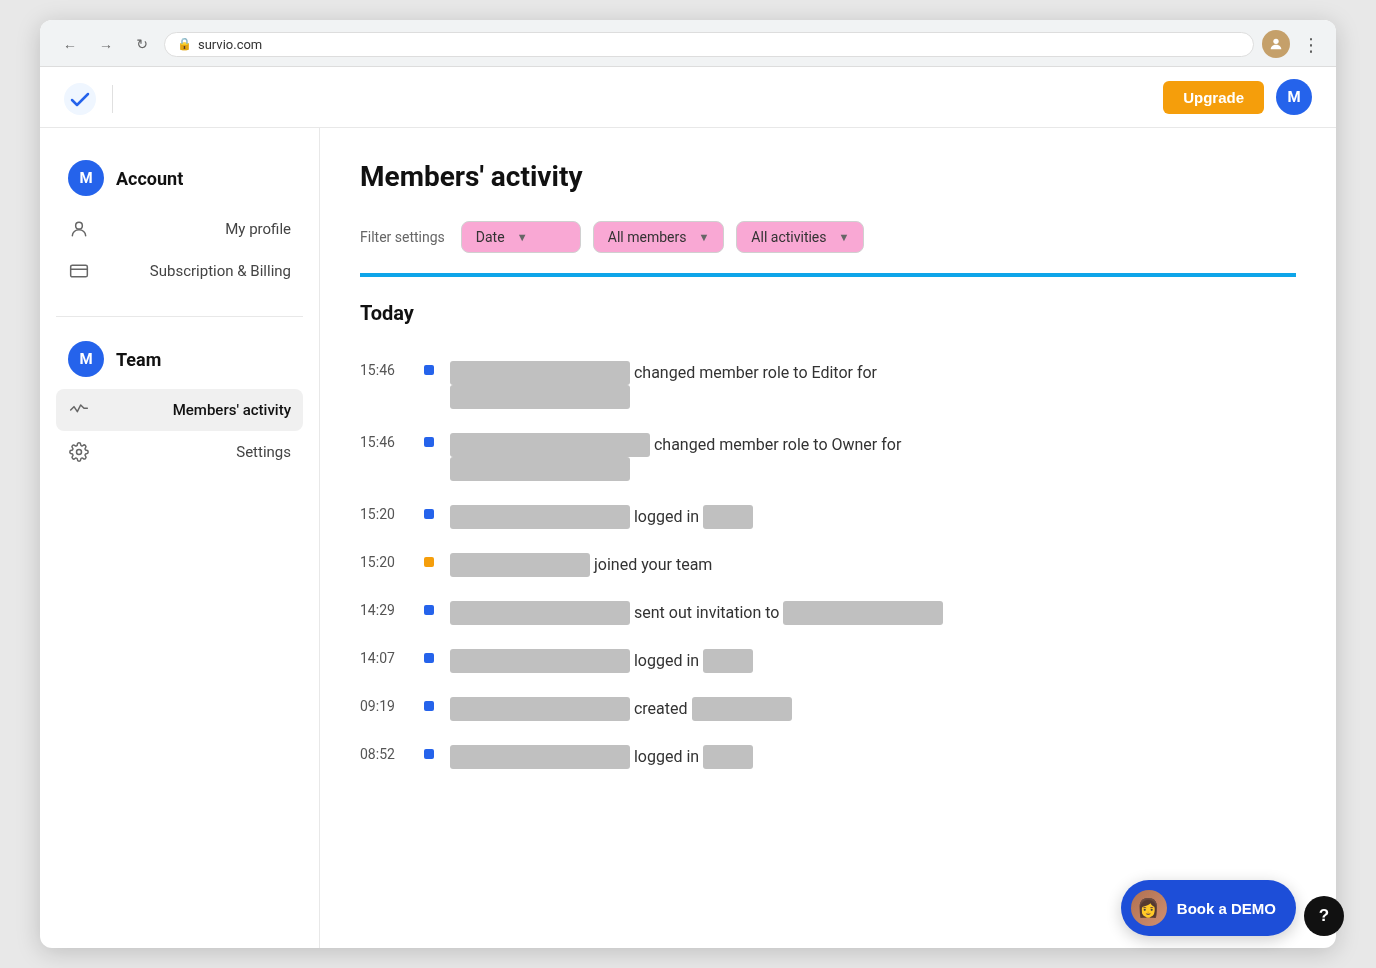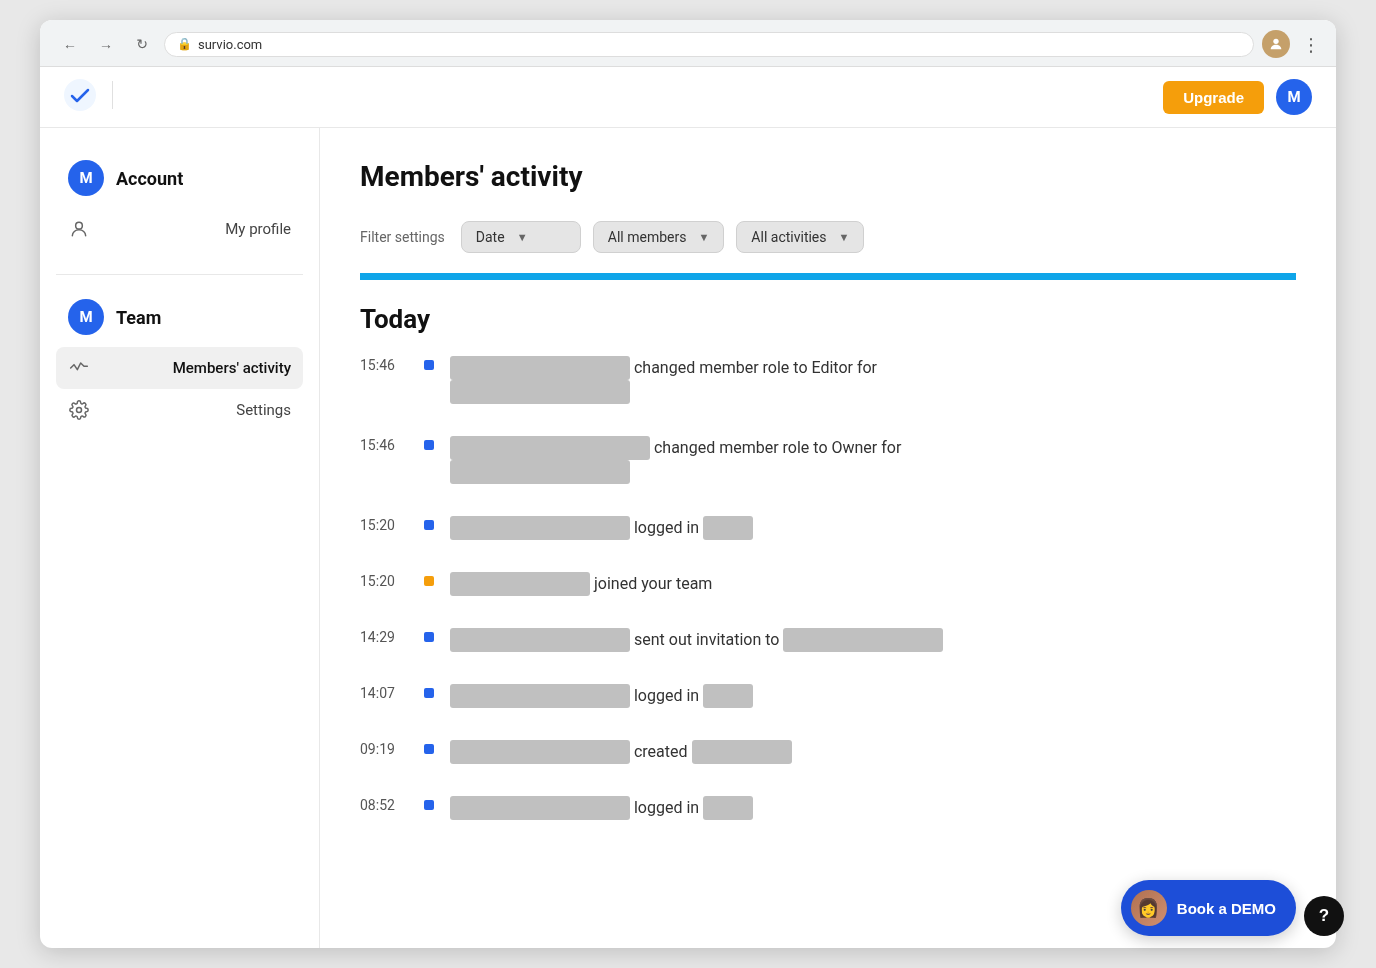--- a/index.html
+++ b/index.html
@@ -64,21 +64,21 @@
       font-size: 13px; color: #fff;
       overflow: hidden;
     }
 
     
     .app-header {
       background: #fff;
       border-bottom: 1px solid #e8e8e8;
       padding: 12px 24px;
       display: flex;
-      align-items: flex-start;
+      align-items: flex-end;
       justify-content: space-between;
     }
     .app-logo {
       display: flex; align-items: center; gap: 8px;
     }
     .logo-icon {
       width: 32px; height: 32px;
       color: #2563eb;
     }
     .logo-divider {
@@ -184,48 +184,48 @@
       margin-bottom: 28px;
     }
 
     
     .filter-bar {
       display: flex;
       align-items: center;
       gap: 12px;
       margin-bottom: 24px;
       padding-bottom: 20px;
-      border-bottom: 7px solid #0ea5e9;
+      border-bottom: 4px solid #0ea5e9;
     }
     .filter-label {
       font-size: 14px;
       color: #666;
       margin-right: 4px;
     }
     .filter-select {
       display: flex; align-items: center; gap: 8px;
       border: 1px solid #d0d0d0;
       border-radius: 8px;
       padding: 7px 14px;
       font-size: 14px;
       color: #333;
-      background: #e5e5e5;
+      background: #f9a8d4;
       cursor: pointer;
       min-width: 120px;
     }
     .chevron { font-size: 11px; color: #666; margin-left: 4px; }
 
     
     .section-date {
-      font-size: 26px;
+      font-size: 20px;
       font-weight: 700;
       color: #111;
-      margin-bottom: 10px;
-    }
-    .activity-list { display: flex; flex-direction: column; gap: 8px; }
+      margin-bottom: 24px;
+    }
+    .activity-list { display: flex; flex-direction: column; gap: 0; }
     .activity-row {
       display: flex;
       align-items: flex-start;
       gap: 16px;
       padding: 12px 0;
     }
     .activity-time {
       font-size: 14px;
       color: #555;
       min-width: 48px;
@@ -344,20 +344,29 @@
         </div>
         <div class="sidebar-item">
           <span class="sidebar-item-icon">
             <svg width="20" height="20" viewBox="0 0 24 24" fill="none" stroke="currentColor" stroke-width="1.8" stroke-linecap="round" stroke-linejoin="round">
               <circle cx="12" cy="8" r="4"></circle>
                 <path d="M4 20c0-4 3.6-7 8-7s8 3 8 7"></path>
             </svg>
           </span>
           <span>My profile</span>
         </div>
+        <div class="sidebar-item">
+          <span class="sidebar-item-icon">
+            <svg width="20" height="20" viewBox="0 0 24 24" fill="none" stroke="currentColor" stroke-width="1.8" stroke-linecap="round" stroke-linejoin="round">
+              <rect x="2" y="5" width="20" height="14" rx="2"></rect>
+                <line x1="2" y1="10" x2="22" y2="10"></line>
+            </svg>
+          </span>
+          <span>Subscription &amp; Billing</span>
+        </div>
       </div>
 
       <div class="sidebar-divider"></div>
 
       <div class="sidebar-section">
         <div class="sidebar-section-header">
           <div class="sidebar-avatar">M</div>
           <span class="sidebar-section-title">Team</span>
         </div>
         <div class="sidebar-item active">

